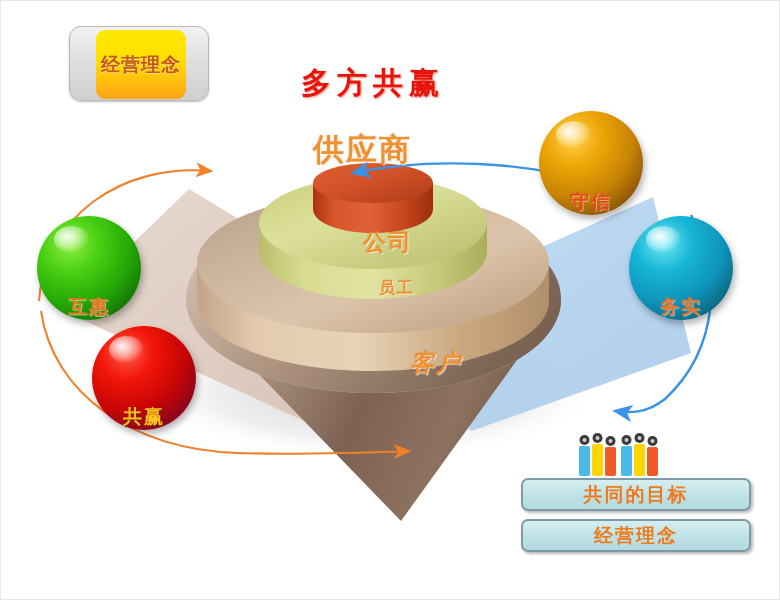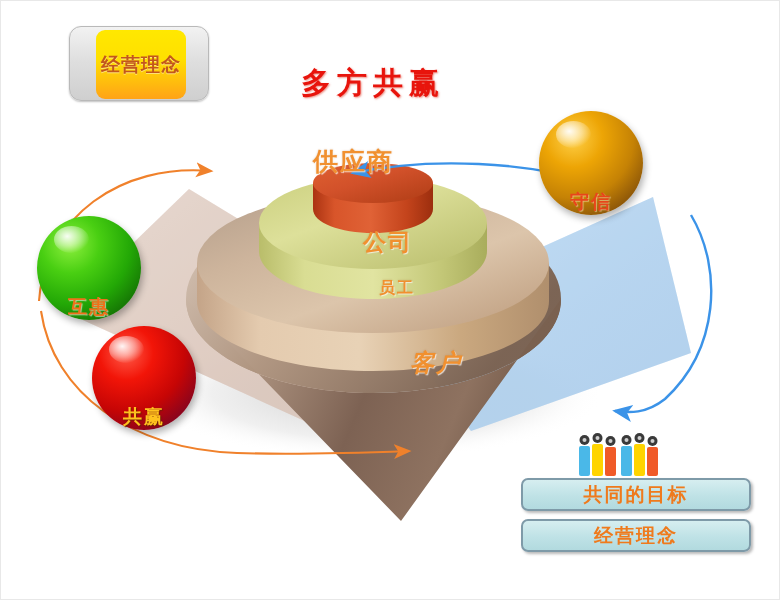--- a/index.html
+++ b/index.html
@@ -94,21 +94,21 @@
   }
   #sphere-wushi .lbl{color:#f0711a;text-shadow:1px 1px 1px rgba(255,255,255,.5);}
 
   
   .tier-label{
     position:absolute;font-weight:bold;white-space:nowrap;
     color:#f1902f;
     text-shadow:1px 1px 1px rgba(255,255,255,.75), 0 0 2px rgba(160,90,20,.4);
     letter-spacing:2px;
   }
-  #label-supplier{left:312px;top:144px;font-size:25px;}
+  #label-supplier{left:312px;top:128px;font-size:31px;}
   #label-company {left:362px;top:226px;font-size:23px;}
   #label-employee{left:378px;top:277px;font-size:16px;}
   #label-customer{left:409px;top:346px;font-size:24px;font-style:italic;}
 
   
   .goalbox{
     position:absolute;width:230px;height:33px;
     background:linear-gradient(180deg,#d6eef0 0%,#bfe2e6 55%,#b2dadf 100%);
     border:2px solid #7e9aa8;
     border-radius:7px;
@@ -269,20 +269,23 @@
 
   <div class="sphere" id="sphere-gongying">
     <span class="lbl">共赢</span>
   </div>
   <div class="sphere" id="sphere-huhui">
     <span class="lbl">互惠</span>
   </div>
   <div class="sphere" id="sphere-shouxin">
     <span class="lbl">守信</span>
   </div>
+  <div class="sphere" id="sphere-wushi">
+    <span class="lbl">务实</span>
+  </div>
 
   <div class="tier-label" id="label-supplier">供应商</div>
   <div class="tier-label" id="label-company">公司</div>
   <div class="tier-label" id="label-employee">员工</div>
   <div class="tier-label" id="label-customer">客户</div>
 
   <svg id="people" viewBox="0 0 90 50">
     <g>
 
       <g>

